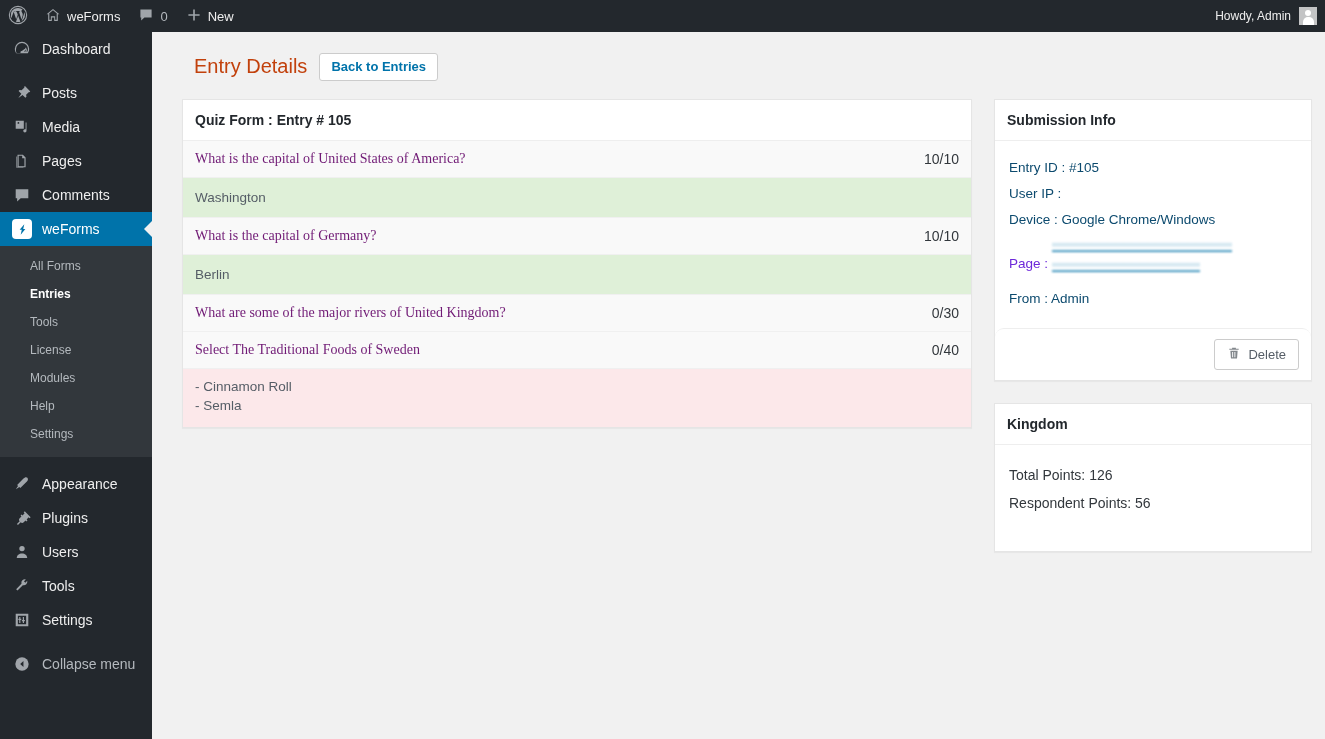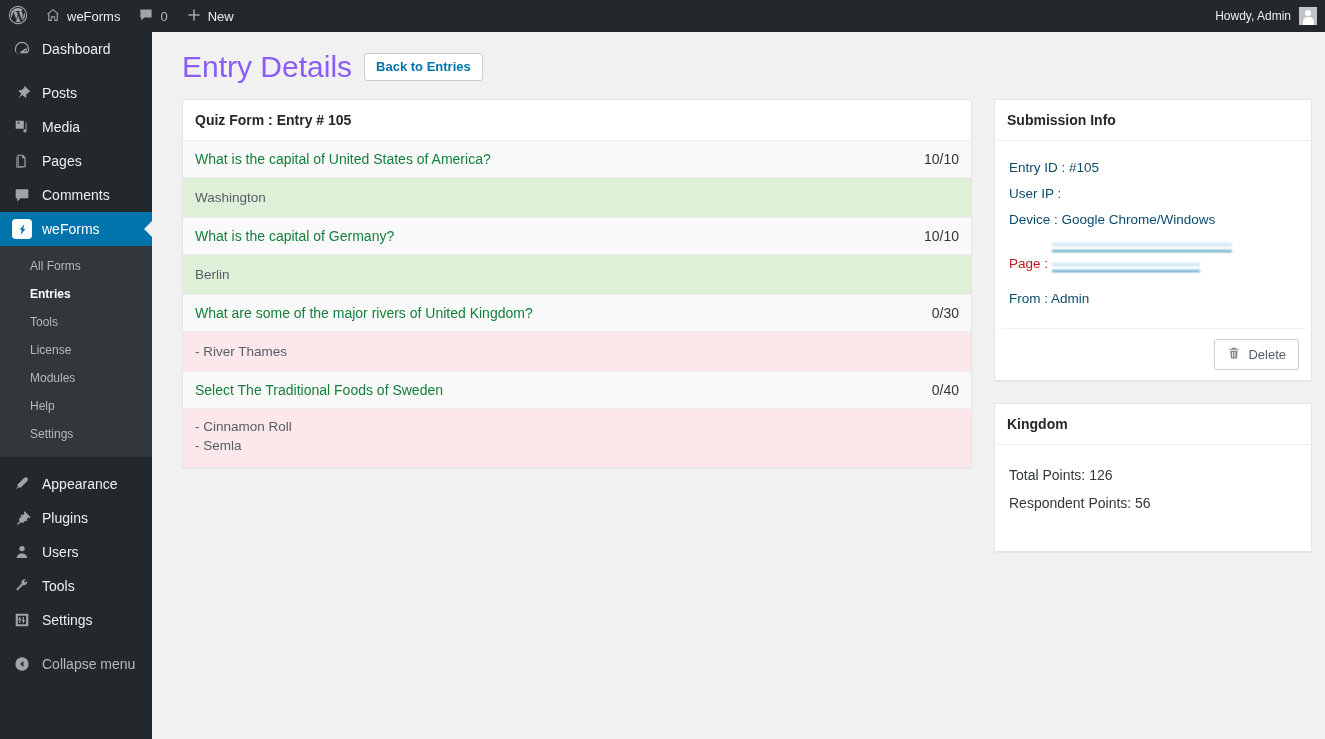--- a/index.html
+++ b/index.html
@@ -87,22 +87,23 @@
   #content {
     position: absolute; top: 32px; left: 160px;
     width: 1165px; height: 707px;
     background: #f1f1f1;
   }
   #pagehead {
     display: flex; align-items: center; gap: 12px;
     padding: 20px 0 0 22px;
   }
   #pagetitle {
-    font-size: 30px; font-weight: 400; color: #8b5cf6;
+    font-size: 20px; font-weight: 400; color: #c2410c;
     line-height: 29px;
+    margin-left: 12px;
   }
   #back-btn {
     display: inline-block;
     background: #fff; border: 1px solid #ccc; border-radius: 3px;
     color: #0073aa; font-size: 13px; font-weight: 600;
     padding: 5px 11px; cursor: pointer;
     line-height: 16px;
   }
 
   #cols { display: flex; padding: 18px 18px 0 22px; gap: 22px; }
@@ -122,40 +123,40 @@
   
   .q-row, .a-row {
     padding: 10px 12px;
     font-size: 14px;
     border-bottom: 1px solid #f0f0f0;
   }
   .q-row {
     background: #f9f9f9; color: #32373c;
     display: flex; justify-content: space-between; align-items: center;
   }
-  .q-text { color: #15803d; }
+  .q-text { color: #701a75; font-family: Liberation Serif, serif; }
   .q-score { color: #32373c; font-size: 14px; }
   .a-row { color: #555d66; font-size: 13.5px; }
   .a-row.correct { background: #dff0d8; }
   .a-row.wrong { background: #fce8ea; }
   .a-row .a-line { padding: 2px 0; }
   .a-row.multi { padding-top: 8px; padding-bottom: 12px; }
 
   
   .info-body { padding: 14px 14px 16px 14px; }
   .info-line {
     font-size: 13.5px; color: #0c4a6e;
     line-height: 16px; padding: 5px 0;
   }
   .blurred-link {
     display: inline-block;
     vertical-align: bottom;
     color: #0073aa;
   }
-  .blur-wrap { padding: 5px 0 14px 0; font-size: 13.5px; color: #b91c1c; line-height: 16px; }
+  .blur-wrap { padding: 5px 0 14px 0; font-size: 13.5px; color: #6d28d9; line-height: 16px; }
   .blur-seg {
     display: inline-block;
     height: 12px;
     background: linear-gradient(to bottom,
       rgba(0,115,170,0) 0%, rgba(0,115,170,0) 18%,
       rgba(0,115,170,.22) 34%, rgba(0,115,170,.10) 52%,
       rgba(0,115,170,0) 68%, rgba(0,115,170,0) 82%,
       rgba(0,115,170,.85) 90%, rgba(0,115,170,.85) 100%);
     filter: blur(1.1px);
     vertical-align: -2px;
@@ -374,23 +375,20 @@
           <span class="q-text">What is the capital of Germany?</span>
           <span class="q-score">10/10</span>
         </div>
         <div class="a-row correct">
           <div class="a-line">Berlin</div>
         </div>
 
         <div class="q-row">
           <span class="q-text">What are some of the major rivers of United Kingdom?</span>
           <span class="q-score">0/30</span>
-        </div>
-        <div class="a-row wrong">
-          <div class="a-line">- River Thames</div>
         </div>
 
         <div class="q-row">
           <span class="q-text">Select The Traditional Foods of Sweden</span>
           <span class="q-score">0/40</span>
         </div>
         <div class="a-row wrong multi" style="border-bottom:none;">
           <div class="a-line">- Cinnamon Roll</div>
           <div class="a-line">- Semla</div>
         </div>

